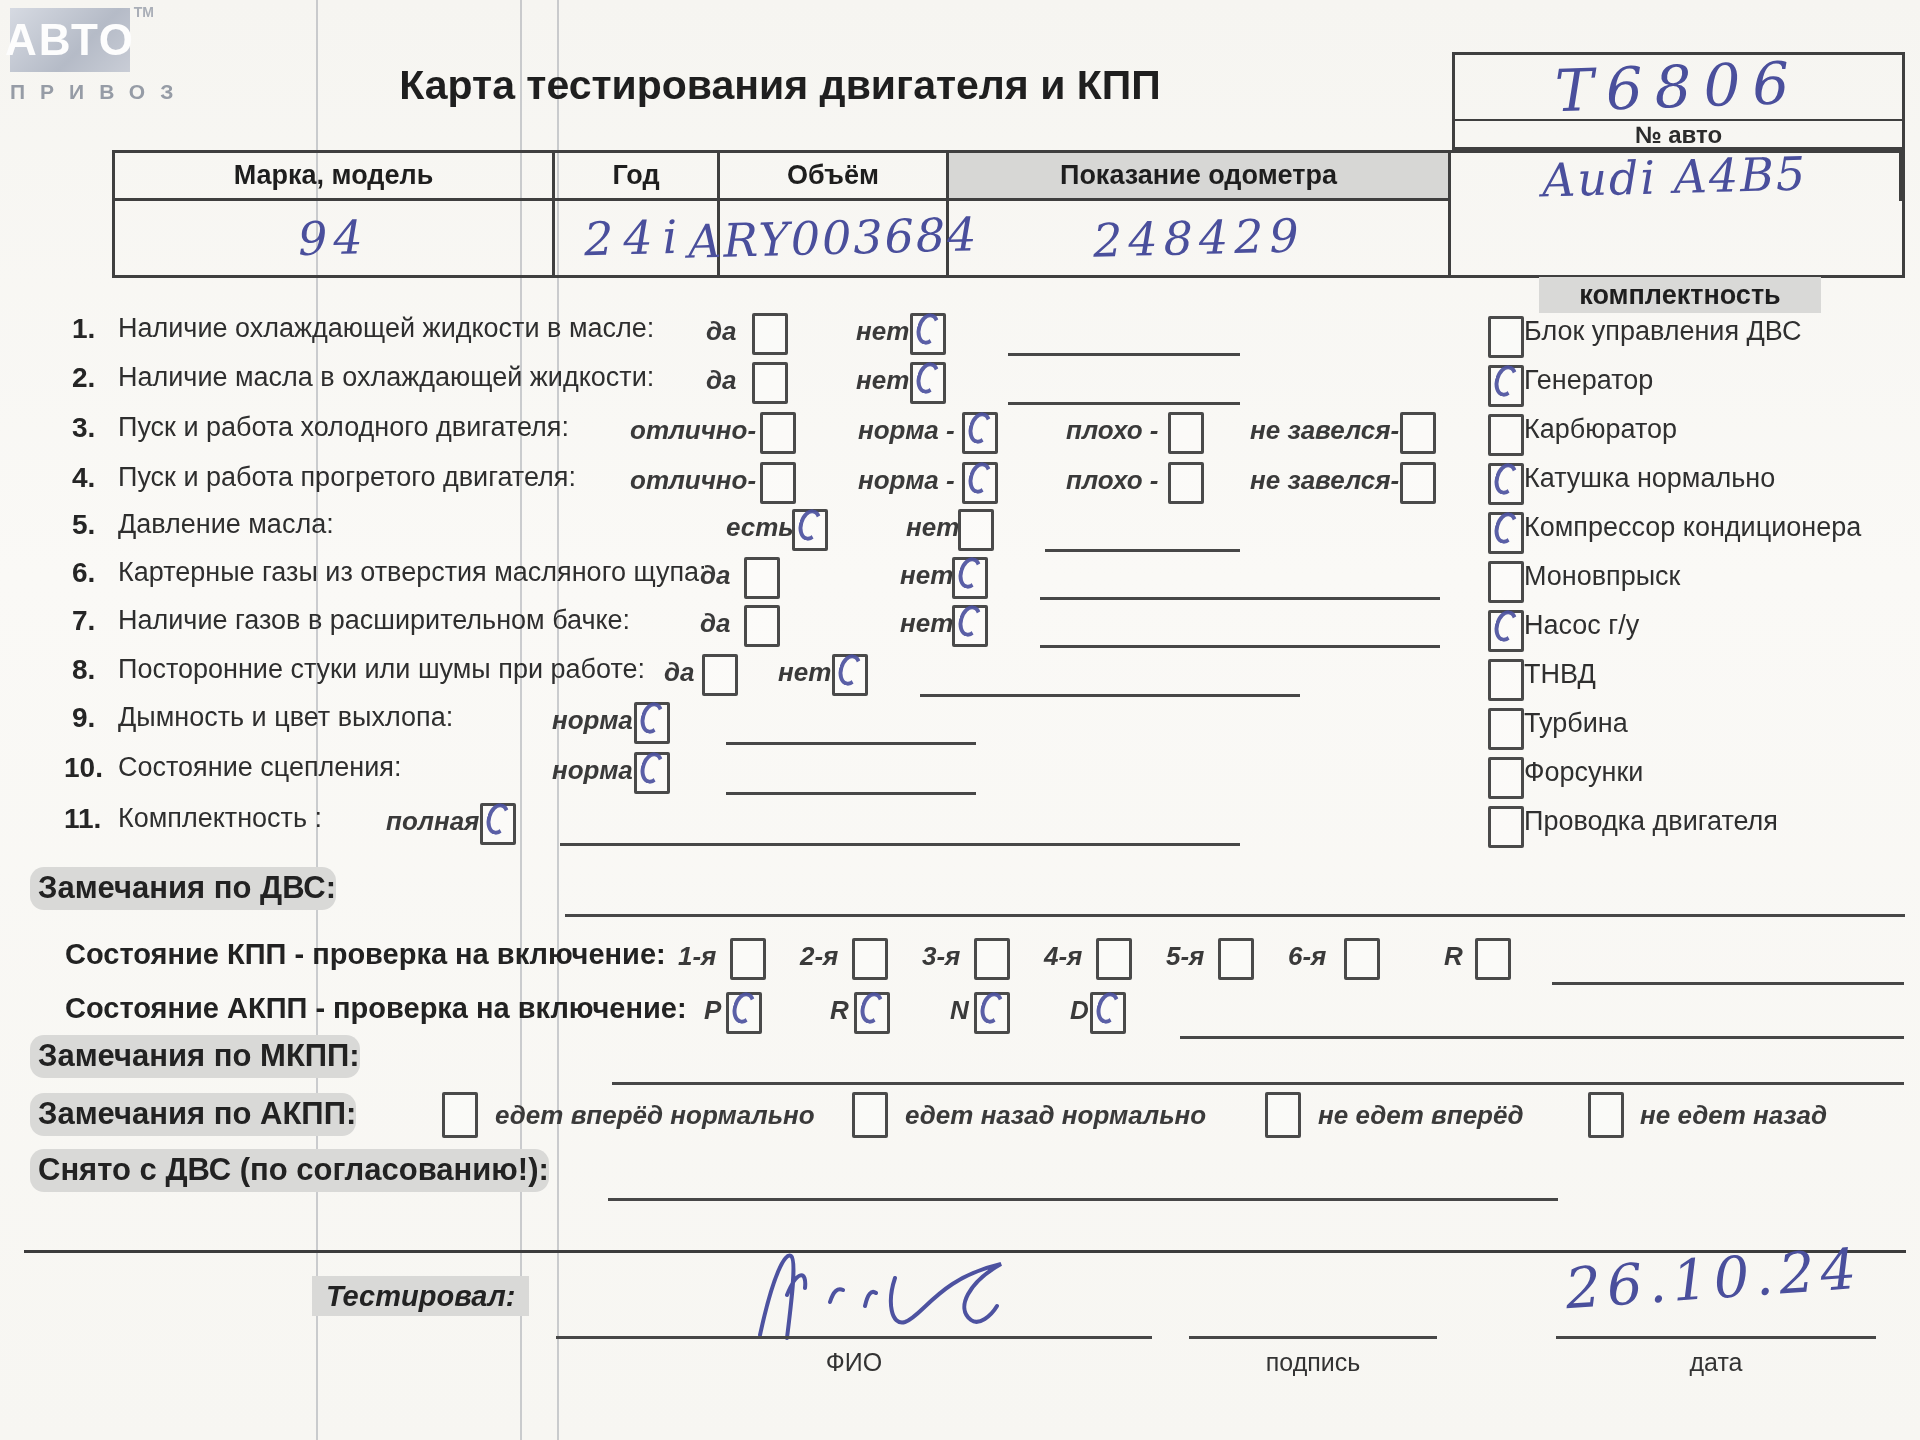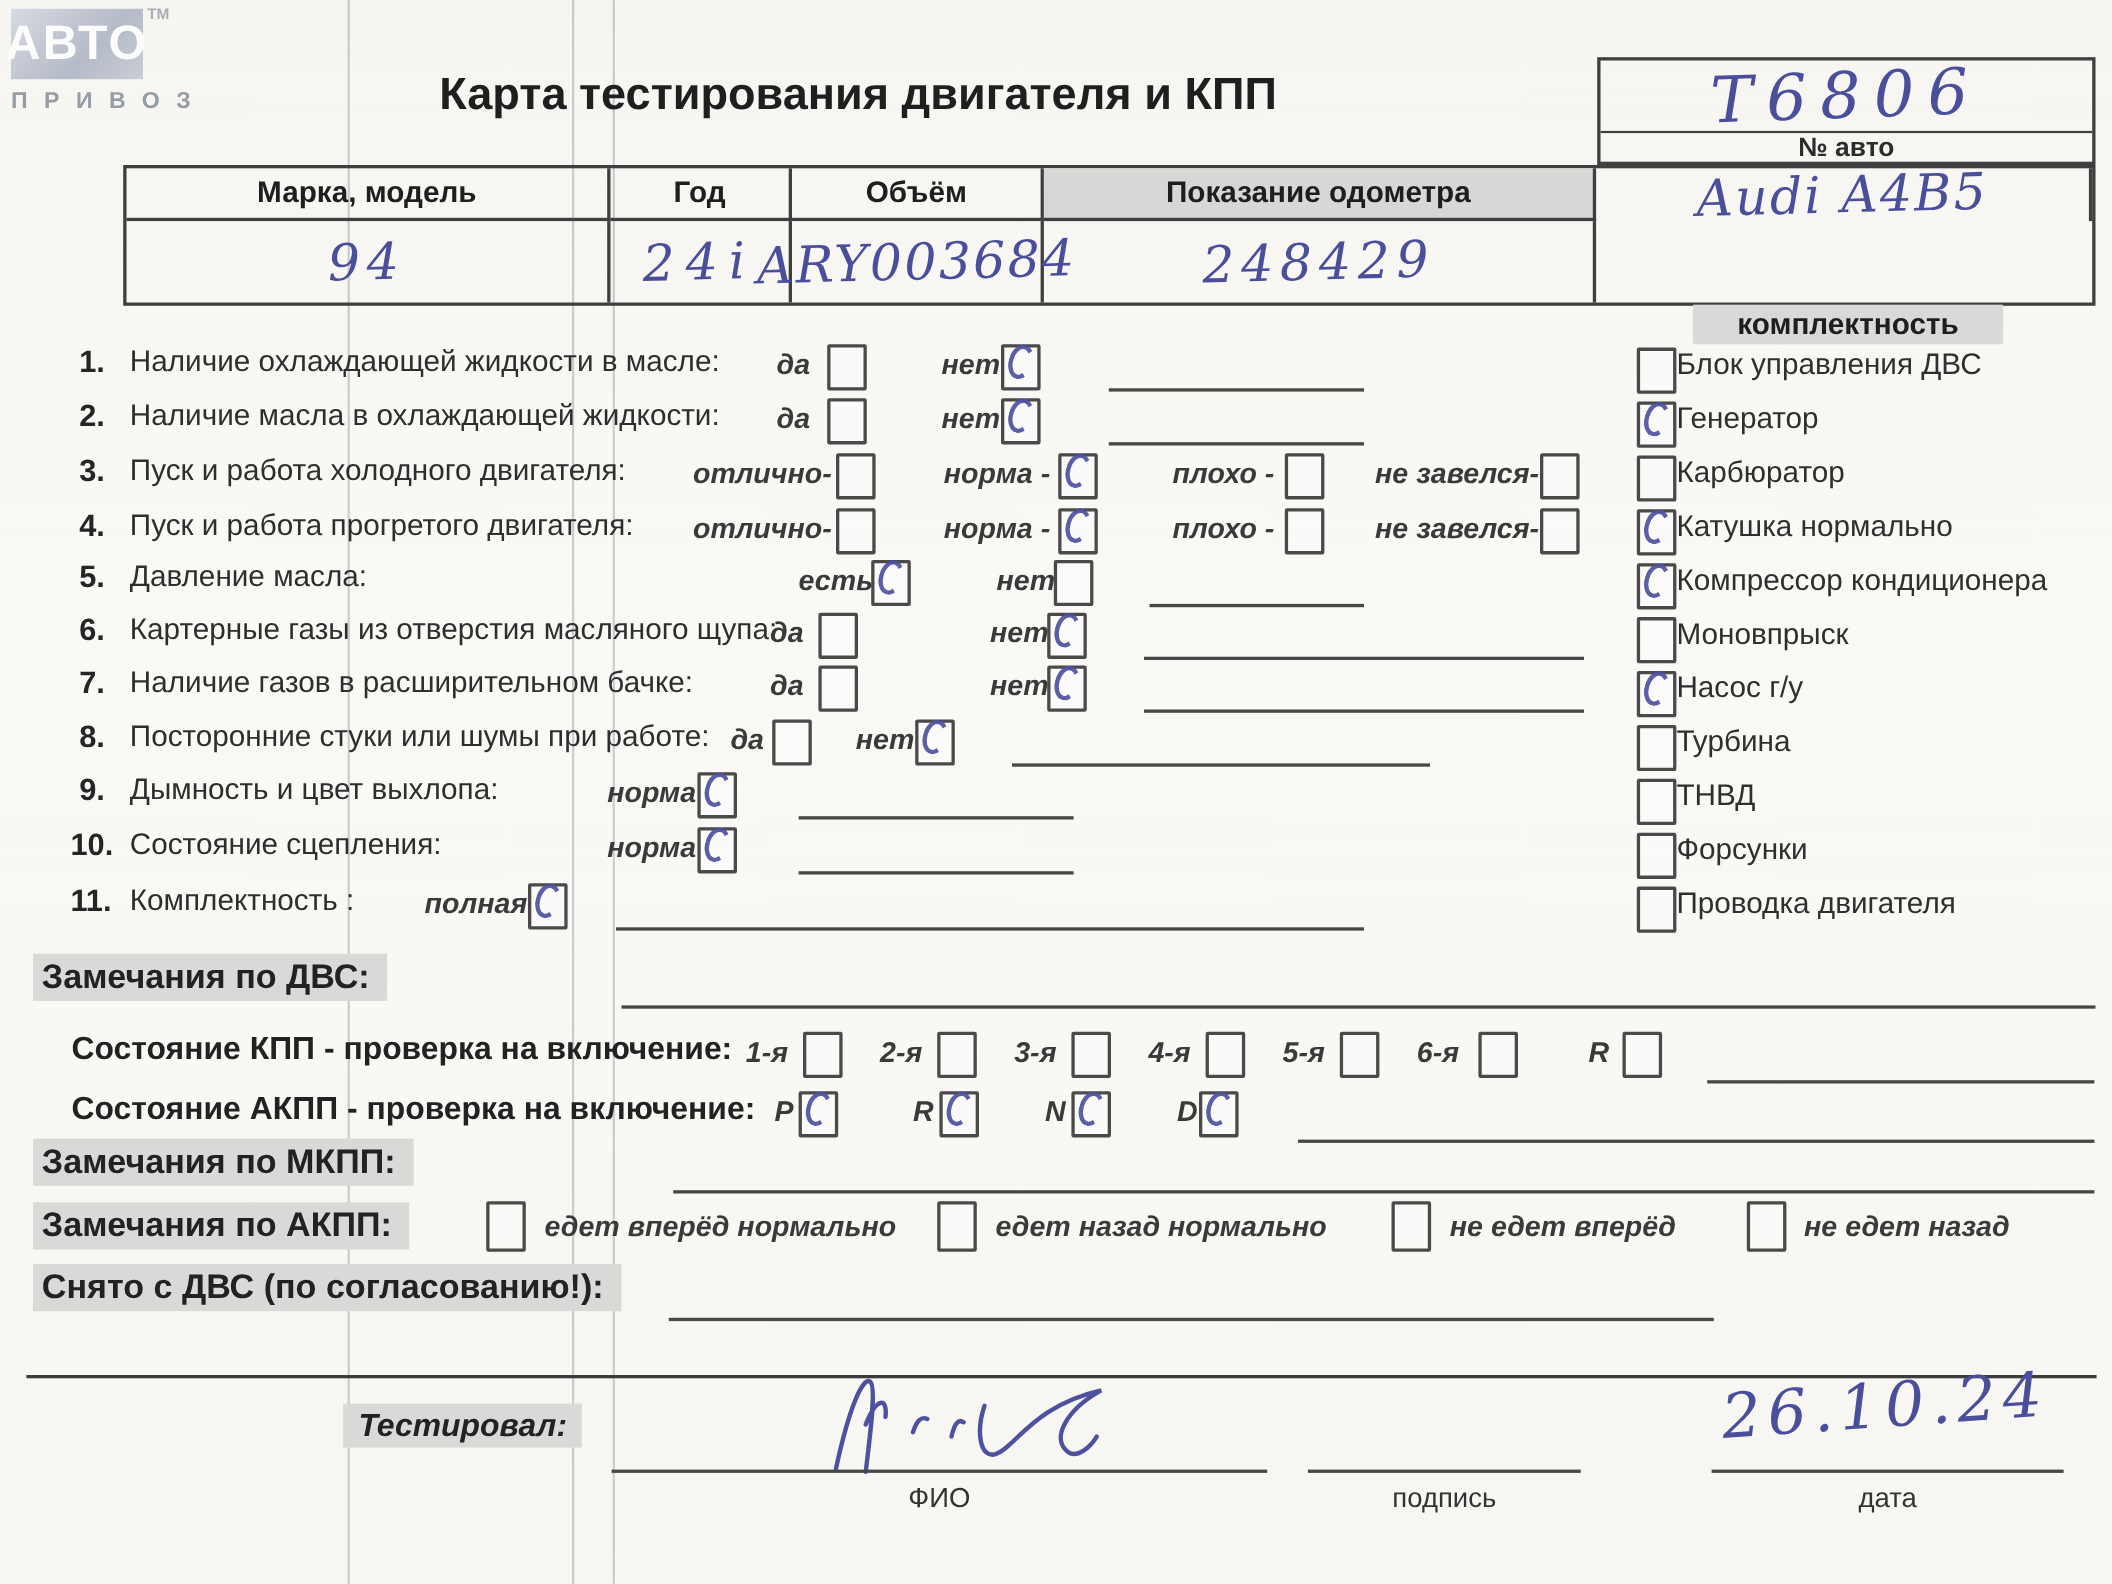--- a/index.html
+++ b/index.html
@@ -53,21 +53,21 @@
         transform:rotate(16deg);opacity:.92;}
 
   
   .row{position:absolute;left:0;width:1920px;height:46px;}
   .num{position:absolute;left:72px;font-size:28px;font-weight:bold;color:#252525;}
   .ilabel{position:absolute;left:118px;font-size:27px;color:#2e2e2e;white-space:nowrap;}
   .opt{position:absolute;font-size:26px;font-style:italic;font-weight:bold;color:#3a3a3a;white-space:nowrap;top:3px;}
   .wline{position:absolute;top:40px;height:3px;background:#474747;}
 
   .sec-label{position:absolute;font-size:31px;font-weight:bold;color:#222;}
-  .sec-label .bg{background:#d9d9d7;padding:3px 16px 5px 8px;}
+  .sec-label .bg{background:#d9d9d7;padding:3px 0 5px 8px;border-radius:14px;}
   .plain-label{position:absolute;font-size:29px;font-weight:bold;color:#222;white-space:nowrap;}
   .hline{position:absolute;height:3px;background:#474747;}
 
   
   .rule{position:absolute;left:24px;top:1250px;width:1882px;height:3px;background:#3c3c3c;}
   .tested{position:absolute;left:312px;top:1280px;font-size:29px;font-weight:bold;font-style:italic;color:#222;}
   .tested span{background:#d9d9d7;padding:4px 14px;}
   .under-label{position:absolute;font-size:25px;color:#333;text-align:center;}
   .sig{position:absolute;left:745px;top:1240px;}
   .date-ink{position:absolute;left:1565px;top:1246px;font-size:56px;letter-spacing:6px;transform:rotate(-4deg);white-space:nowrap;}
@@ -155,25 +155,25 @@
         <span class="citem-label">Моновпрыск</span>
       </div>
       <div class="citem">
         <span class="box">
           <span class="mark"></span>
         </span>
         <span class="citem-label">Насос г/у</span>
       </div>
       <div class="citem">
         <span class="box"></span>
+        <span class="citem-label">ТНВД</span>
+      </div>
+      <div class="citem">
+        <span class="box"></span>
         <span class="citem-label">Турбина</span>
-      </div>
-      <div class="citem">
-        <span class="box"></span>
-        <span class="citem-label">ТНВД</span>
       </div>
       <div class="citem">
         <span class="box"></span>
         <span class="citem-label">Форсунки</span>
       </div>
       <div class="citem">
         <span class="box"></span>
         <span class="citem-label">Проводка двигателя</span>
       </div>
     </div>

